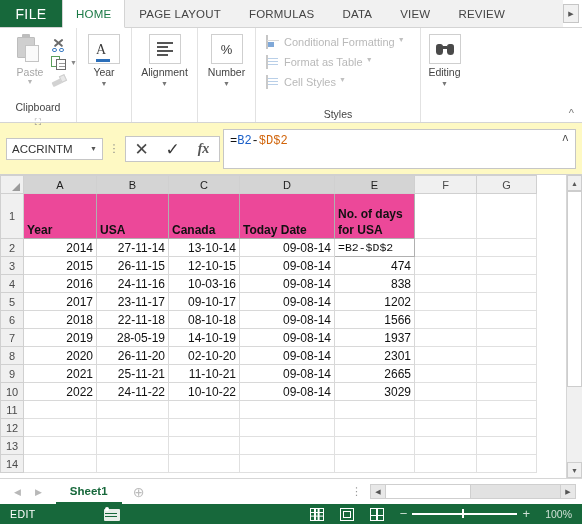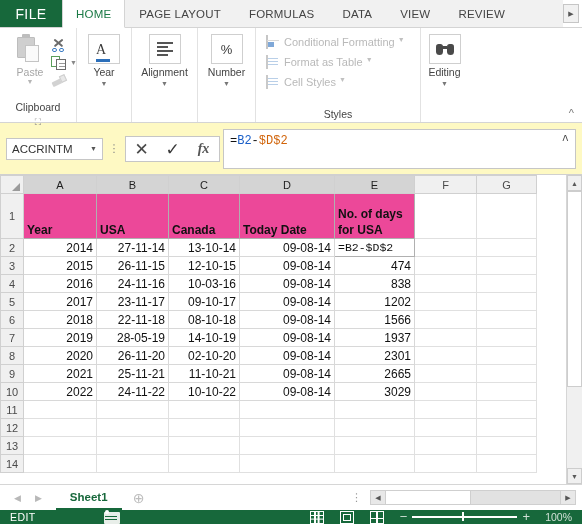--- a/index.html
+++ b/index.html
@@ -267,21 +267,21 @@
   .hscroll {
     width: 206px; height: 15px; margin-right: 6px; background: #e2e2e2;
     border: 1px solid #cfcfcf; display: flex; align-items: stretch;
   }
   .hs-btn { width: 15px; display: flex; align-items: center; justify-content: center; font-size: 7px; color: #555; background: #e8e8e8; border-right: 1px solid #cfcfcf; }
   .hs-btn.r { border-right: none; border-left: 1px solid #cfcfcf; }
   .hs-thumb { width: 85px; background: #fff; border-right: 1px solid #cfcfcf; }
 
   
   .status {
-    height: 14px; background: #17683b; color: #fff;
+    height: 20px; background: #17683b; color: #fff;
     display: flex; align-items: center; padding: 0 10px; font-size: 10.5px; gap: 48px;
   }
   .st-mode { letter-spacing: .4px; }
   .st-rec { margin-left: 20px; width: 16px; height: 14px; position: relative; }
   .st-rec .bd { position:absolute; inset: 2px 0 0 0; background:#e8eee9; border-radius:1px; }
   .st-rec .bd::after { content:''; position:absolute; left:1px; top:4px; width:12px; height:1px; background:#17683b; box-shadow: 0 3px 0 #17683b; }
   .st-rec .dot { position: absolute; left: 1px; top: 0; width: 4px; height: 4px; background:#fff; border-radius:50%; }
   .st-right { margin-left: auto; display: flex; align-items: center; gap: 0; }
   .vw-btn { width: 30px; display: flex; align-items: center; justify-content: center; }
   .vi-normal { width: 14px; height: 13px; border: 1.4px solid #fff; position: relative; }

